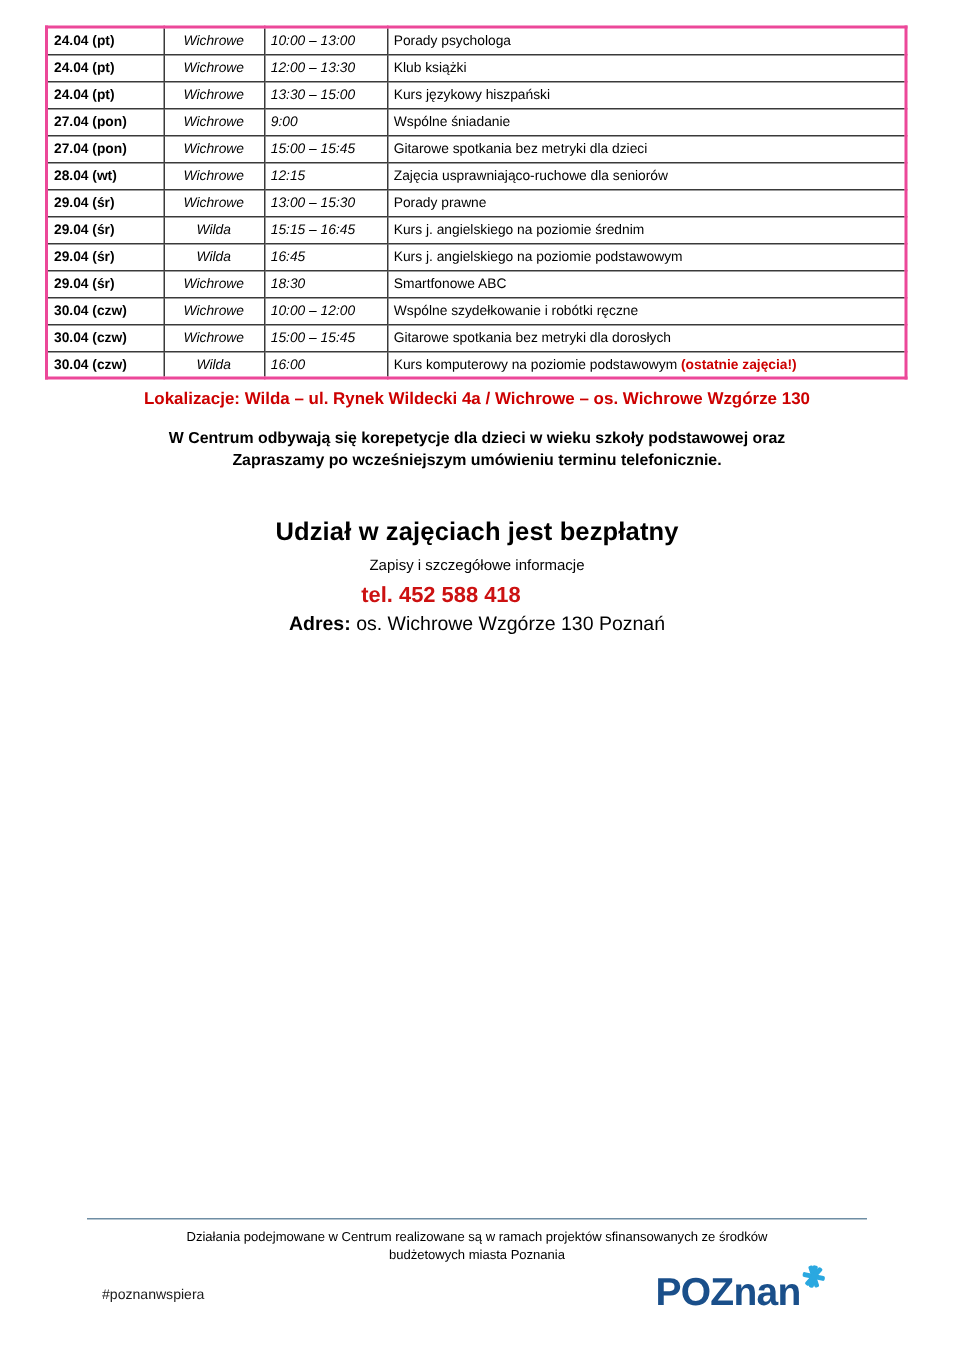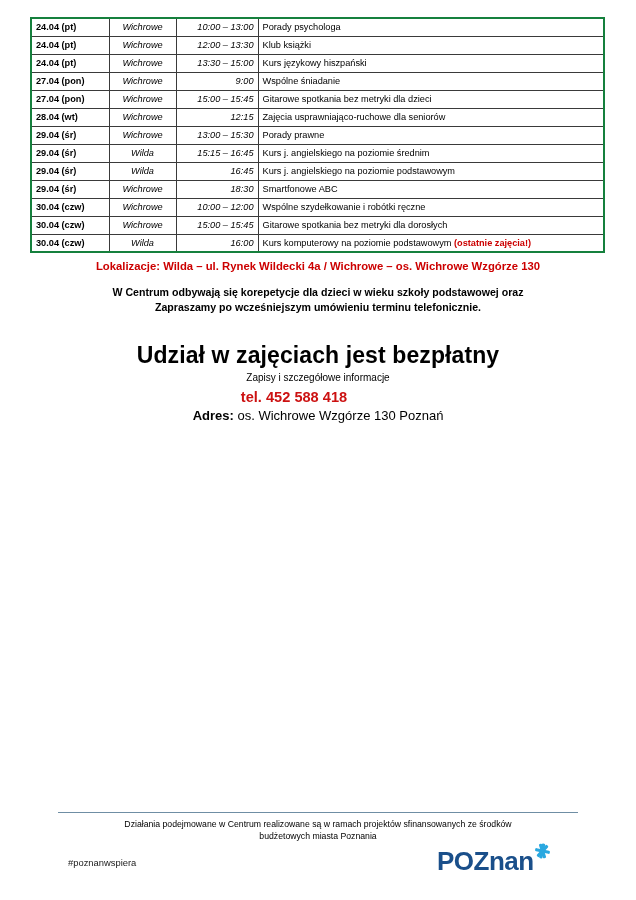--- a/index.html
+++ b/index.html
@@ -28,21 +28,21 @@
   .schedule-wrap {
     position: absolute;
     left: 30px;
     top: 17px;
     width: 575px;
   }
   table.schedule {
     border-collapse: collapse;
     width: 575px;
     table-layout: fixed;
-    border: 2px solid #15803d;
+    border: 2px solid #ec4899;
   }
   table.schedule td {
     border: 1px solid #3a3a3a;
     height: 18px;
     padding: 1px 4px;
     font-size: 9.2px;
     line-height: 12px;
     vertical-align: middle;
     box-sizing: border-box;
   }
@@ -53,21 +53,21 @@
     padding-left: 6px;
   }
   td.col-place {
     width: 67px;
     font-style: italic;
     text-align: center;
   }
   td.col-time {
     width: 82px;
     font-style: italic;
-    text-align: right;
+    text-align: left;
   }
   td.col-desc {
     text-align: left;
     padding-left: 6px;
   }
   .note-red {
     color: #cc0000;
     font-weight: bold;
   }
 
@@ -95,21 +95,21 @@
     line-height: 14.6px;
   }
 
   .free-heading {
     position: absolute;
     left: 0;
     top: 344px;
     width: 636px;
     text-align: center;
     font-weight: bold;
-    font-size: 23px;
+    font-size: 17px;
     line-height: 22px;
     letter-spacing: 0.1px;
   }
 
   .signup-line {
     position: absolute;
     left: 0;
     top: 370px;
     width: 636px;
     text-align: center;

